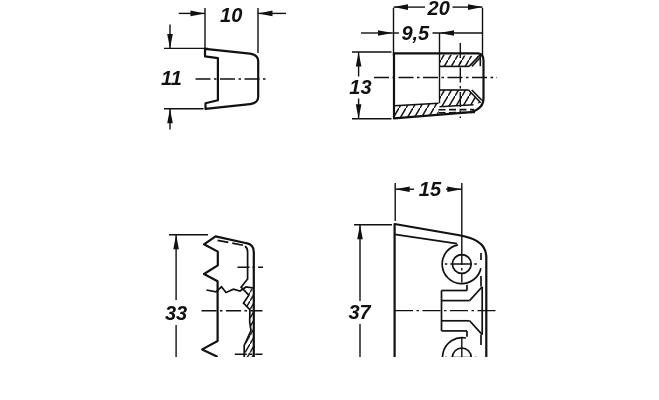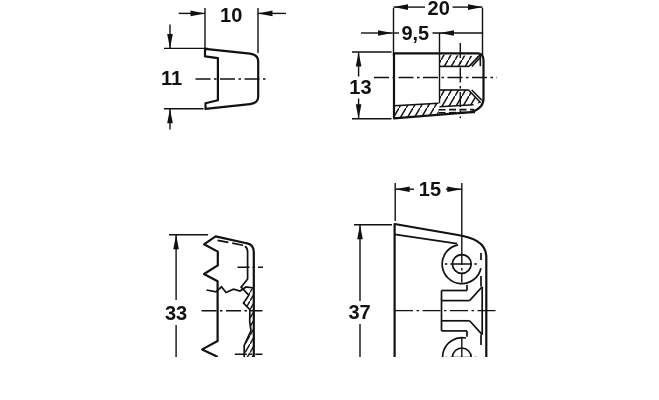--- a/index.html
+++ b/index.html
@@ -1,16 +1,16 @@
 <!DOCTYPE html>
 <html><head>
 <meta charset="utf-8">
 <style>
   html,body{margin:0;padding:0;background:#ffffff;}
-  #c{width:659px;height:357px;position:relative;background:#0369a1;}
+  #c{width:659px;height:357px;position:relative;background:#0369a1;font-style:italic;}
   svg{position:absolute;top:0;left:0;will-change:transform;}
   text{font-family:"Liberation Sans",sans-serif;font-weight:bold;font-size:20px;fill:#111;}
 </style>
 </head>
 <body>
 <div id="c">
 <svg width="659" height="400" viewBox="0 0 659 400">
 <defs>
   <pattern id="h1" width="7" height="12" patternUnits="userSpaceOnUse">
     <path d="M-0.6,13 L7.6,-1" stroke="#111" stroke-width="1.5" fill="none"></path>

